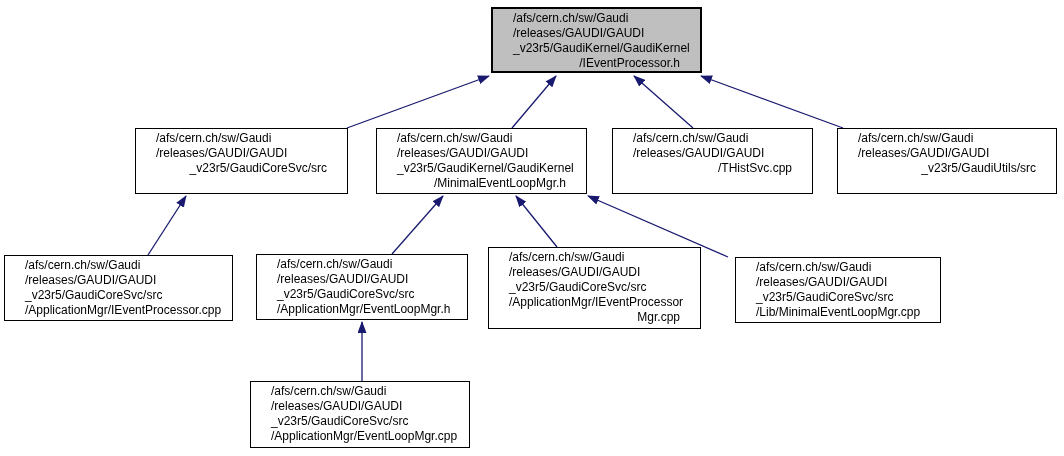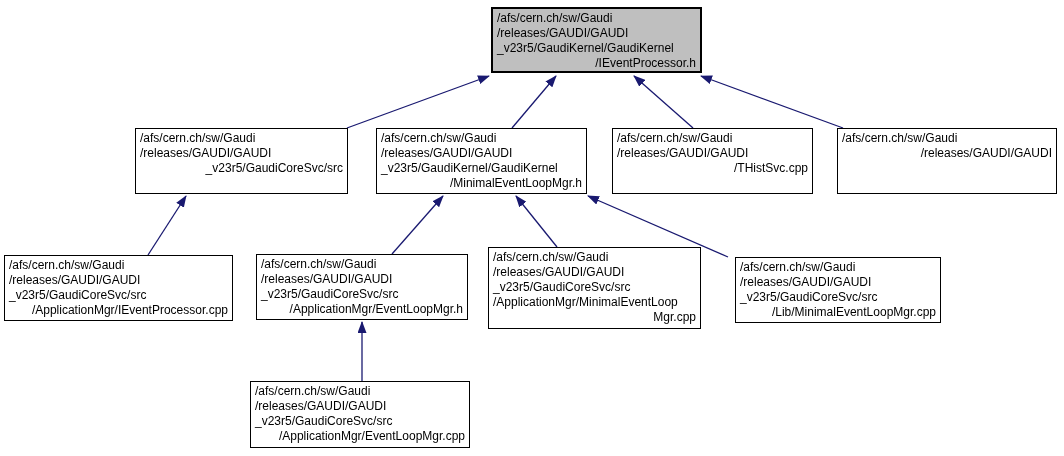--- a/index.html
+++ b/index.html
@@ -26,21 +26,21 @@
   #edges line { stroke: var(--edge, #191970); stroke-width: 1.3; }
   .arrowhead-shape { fill: var(--edge, #191970); }
   .node {
     position: absolute;
     box-sizing: border-box;
     background: var(--node-fill, #fff);
     border: 1px solid var(--node-border, #000);
     color: #000;
     font-size: 12px;
     line-height: 15px;
-    padding: 2px 4px;
+    padding: 2px 20px;
     white-space: nowrap;
     cursor: pointer;
   }
   .node.root {
     background: var(--root-fill, #bfbfbf);
     border-width: 2px;
     cursor: default;
   }
   .nline { text-align: left; }
   .nline:last-child { text-align: right; }
@@ -101,41 +101,42 @@
 
   <div id="n-b3" class="node">
       <div class="nline">/afs/cern.ch/sw/Gaudi</div>
       <div class="nline">/releases/GAUDI/GAUDI</div>
       <div class="nline">/THistSvc.cpp</div>
     </div>
 
   <div id="n-b4" class="node">
       <div class="nline">/afs/cern.ch/sw/Gaudi</div>
       <div class="nline">/releases/GAUDI/GAUDI</div>
+      <div class="nline">_v23r5/GaudiUtils/src</div>
     </div>
 
   <div id="n-c1" class="node">
       <div class="nline">/afs/cern.ch/sw/Gaudi</div>
       <div class="nline">/releases/GAUDI/GAUDI</div>
       <div class="nline">_v23r5/GaudiCoreSvc/src</div>
       <div class="nline">/ApplicationMgr/IEventProcessor.cpp</div>
     </div>
 
   <div id="n-c2" class="node">
       <div class="nline">/afs/cern.ch/sw/Gaudi</div>
       <div class="nline">/releases/GAUDI/GAUDI</div>
       <div class="nline">_v23r5/GaudiCoreSvc/src</div>
       <div class="nline">/ApplicationMgr/EventLoopMgr.h</div>
     </div>
 
   <div id="n-c3" class="node">
       <div class="nline">/afs/cern.ch/sw/Gaudi</div>
       <div class="nline">/releases/GAUDI/GAUDI</div>
       <div class="nline">_v23r5/GaudiCoreSvc/src</div>
-      <div class="nline">/ApplicationMgr/MinimalEventLoop</div>
+      <div class="nline">/ApplicationMgr/IEventProcessor</div>
       <div class="nline">Mgr.cpp</div>
     </div>
 
   <div id="n-c4" class="node">
       <div class="nline">/afs/cern.ch/sw/Gaudi</div>
       <div class="nline">/releases/GAUDI/GAUDI</div>
       <div class="nline">_v23r5/GaudiCoreSvc/src</div>
       <div class="nline">/Lib/MinimalEventLoopMgr.cpp</div>
     </div>
 

